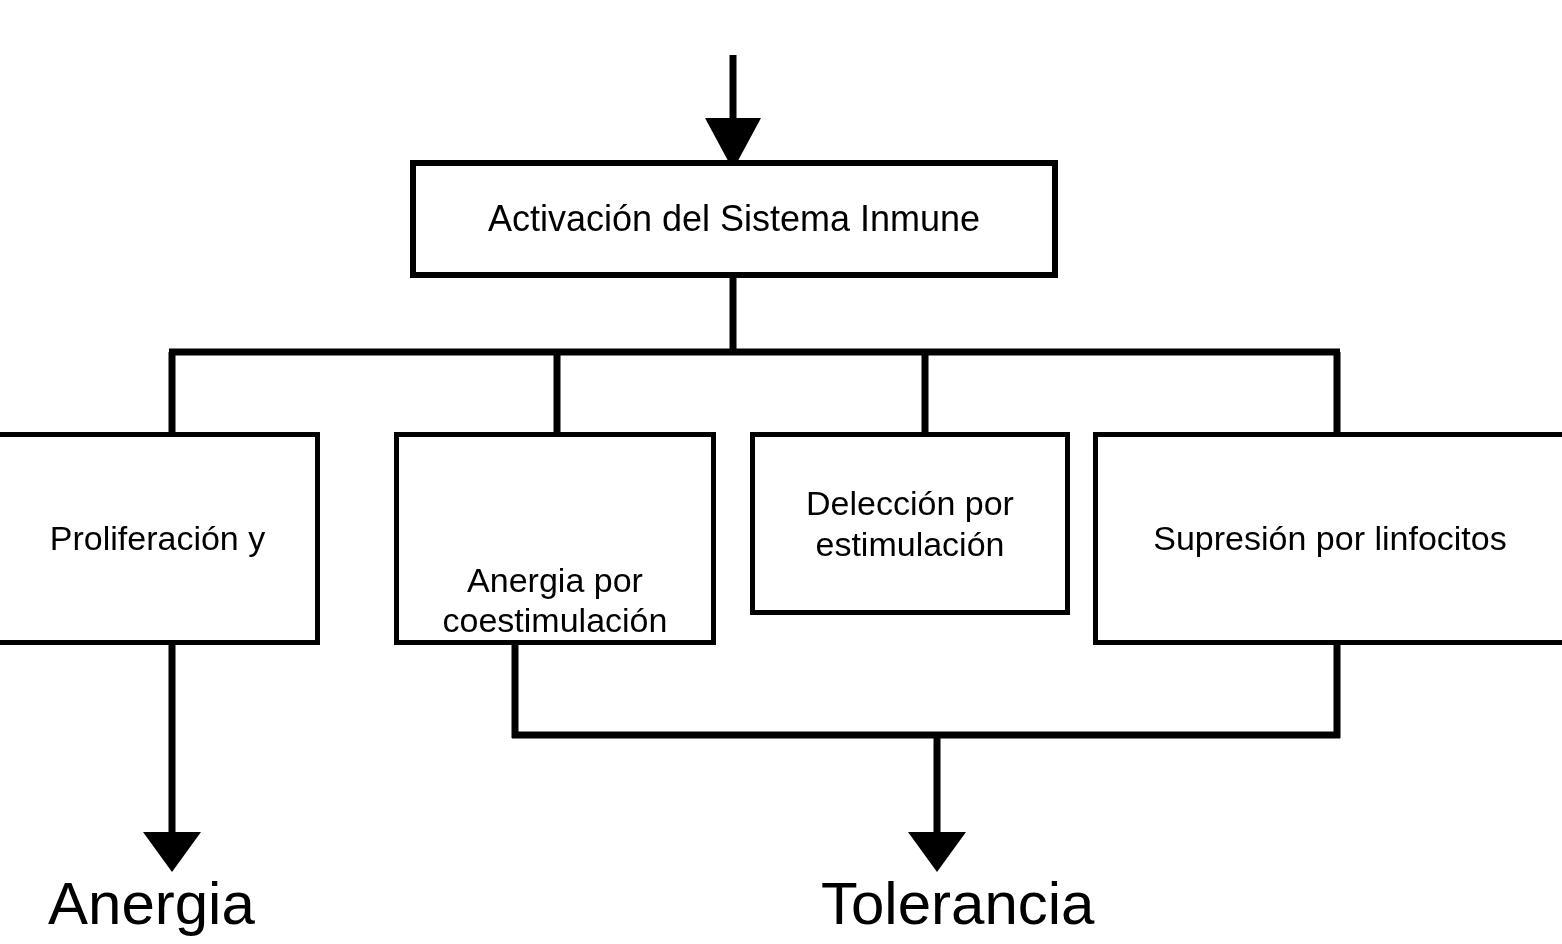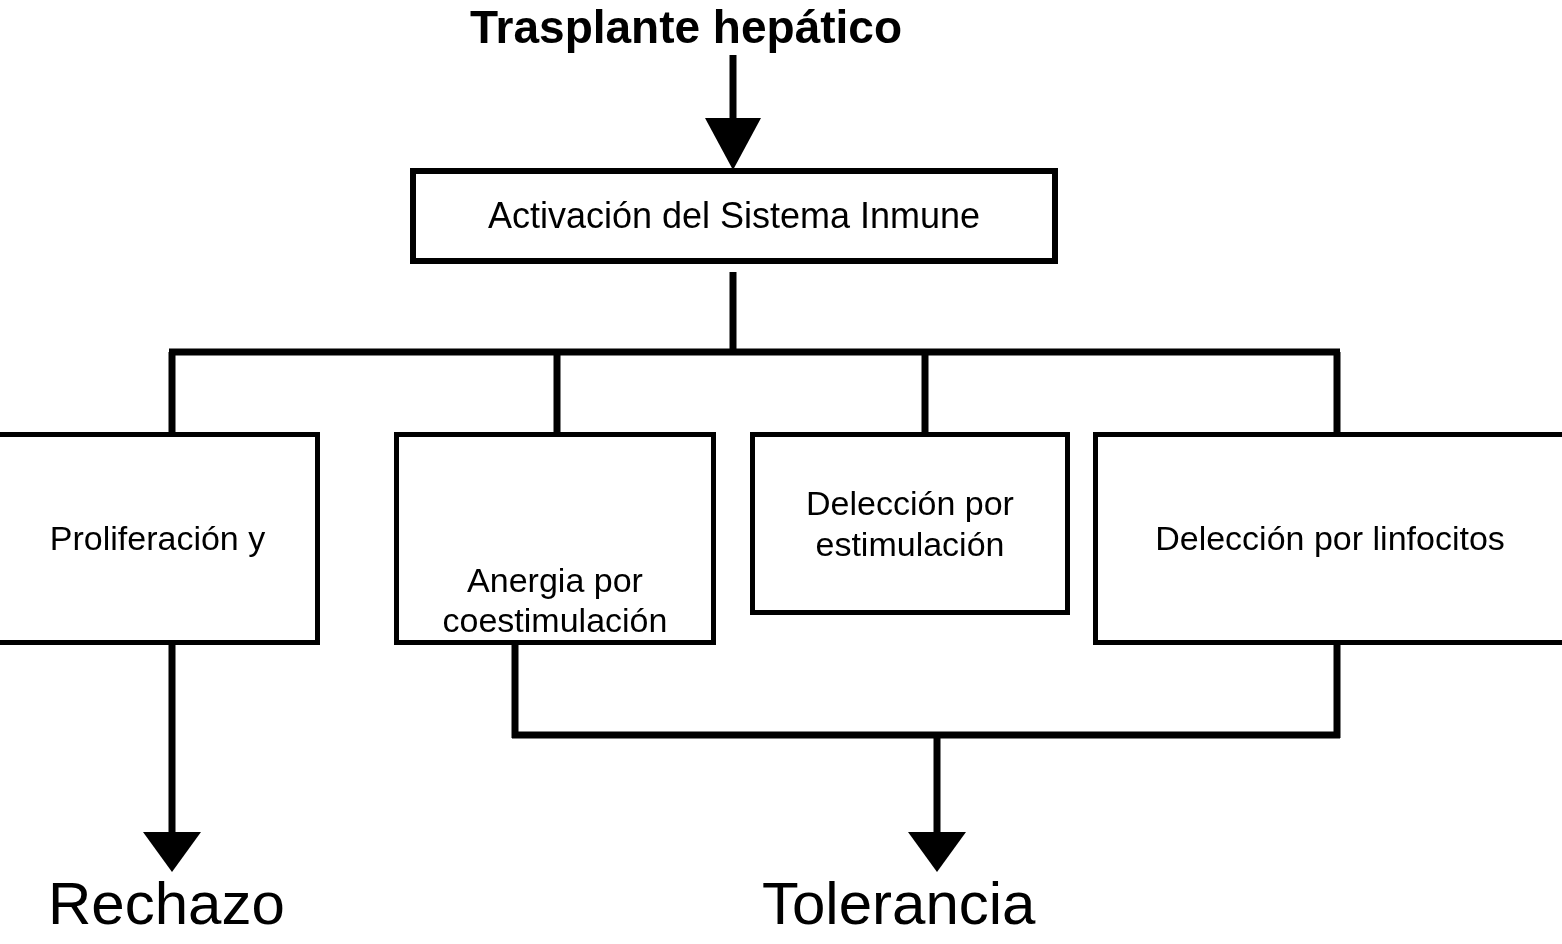--- a/index.html
+++ b/index.html
@@ -81,39 +81,38 @@
       <polygon stroke="none" points="143,832 201,832 172,872"></polygon>
 
       <line x1="515" y1="645" x2="515" y2="738"></line>
       <line x1="1337" y1="645" x2="1337" y2="738"></line>
       <line x1="512" y1="735" x2="1340" y2="735"></line>
       <line x1="937" y1="735" x2="937" y2="836"></line>
       <polygon stroke="none" points="908,832 966,832 937,872"></polygon>
     </g>
   </svg>
 
-  <div class="node-title" style="left:470px; top:4px; font-size:46px;">Trasplante hepático</div>
 
-  <div class="flow-box" style="left:410px; top:168px; width:648px; height:96px; font-size:36px;">
+  <div class="flow-box" style="left:410px; top:160px; width:648px; height:118px; font-size:36px;">
     <span class="box-label">Activación del Sistema Inmune</span>
   </div>
 
   <div class="flow-box thin" style="left:-5px; top:432px; width:325px; height:213px; font-size:34px;">
     <span class="box-label">Proliferación y</span>
   </div>
 
   <div class="flow-box thin" style="left:394px; top:432px; width:322px; height:213px; font-size:34px;align-items:flex-end;">
     <span class="box-label">Anergia por coestimulación</span>
   </div>
 
   <div class="flow-box thin" style="left:750px; top:432px; width:320px; height:183px; font-size:34px;">
     <span class="box-label">Delección por estimulación</span>
   </div>
 
   <div class="flow-box thin" style="left:1093px; top:432px; width:474px; height:213px; font-size:34px;">
-    <span class="box-label">Delección por linfocitos</span>
+    <span class="box-label">Supresión por linfocitos</span>
   </div>
 
-  <div class="node-outcome" style="left:48px; top:874px; font-size:60px;">Rechazo</div>
+  <div class="node-outcome" style="left:48px; top:874px; font-size:60px;">Anergia</div>
 
-  <div class="node-outcome" style="left:762px; top:874px; font-size:60px;">Tolerancia</div>
+  <div class="node-outcome" style="left:821px; top:874px; font-size:60px;">Tolerancia</div>
 
 </div>
 
 </body></html>

